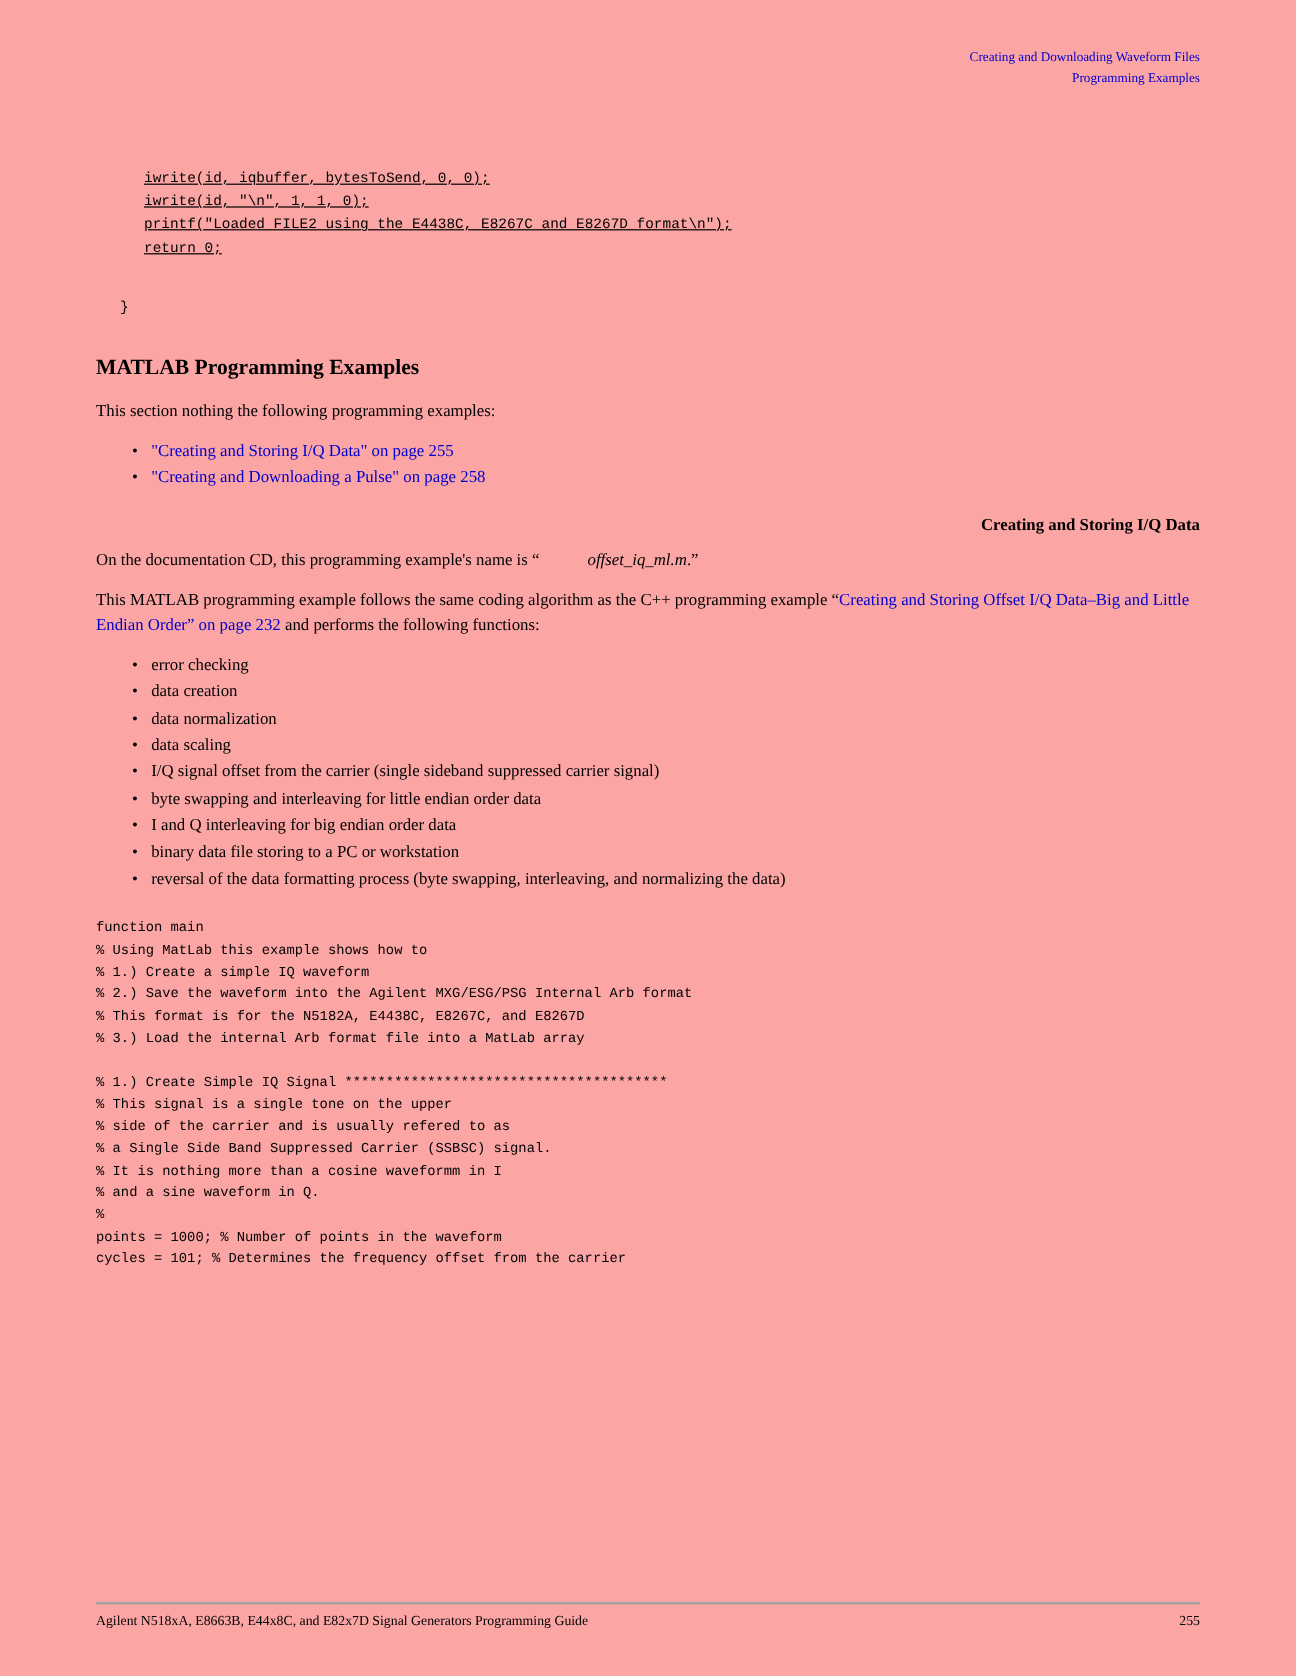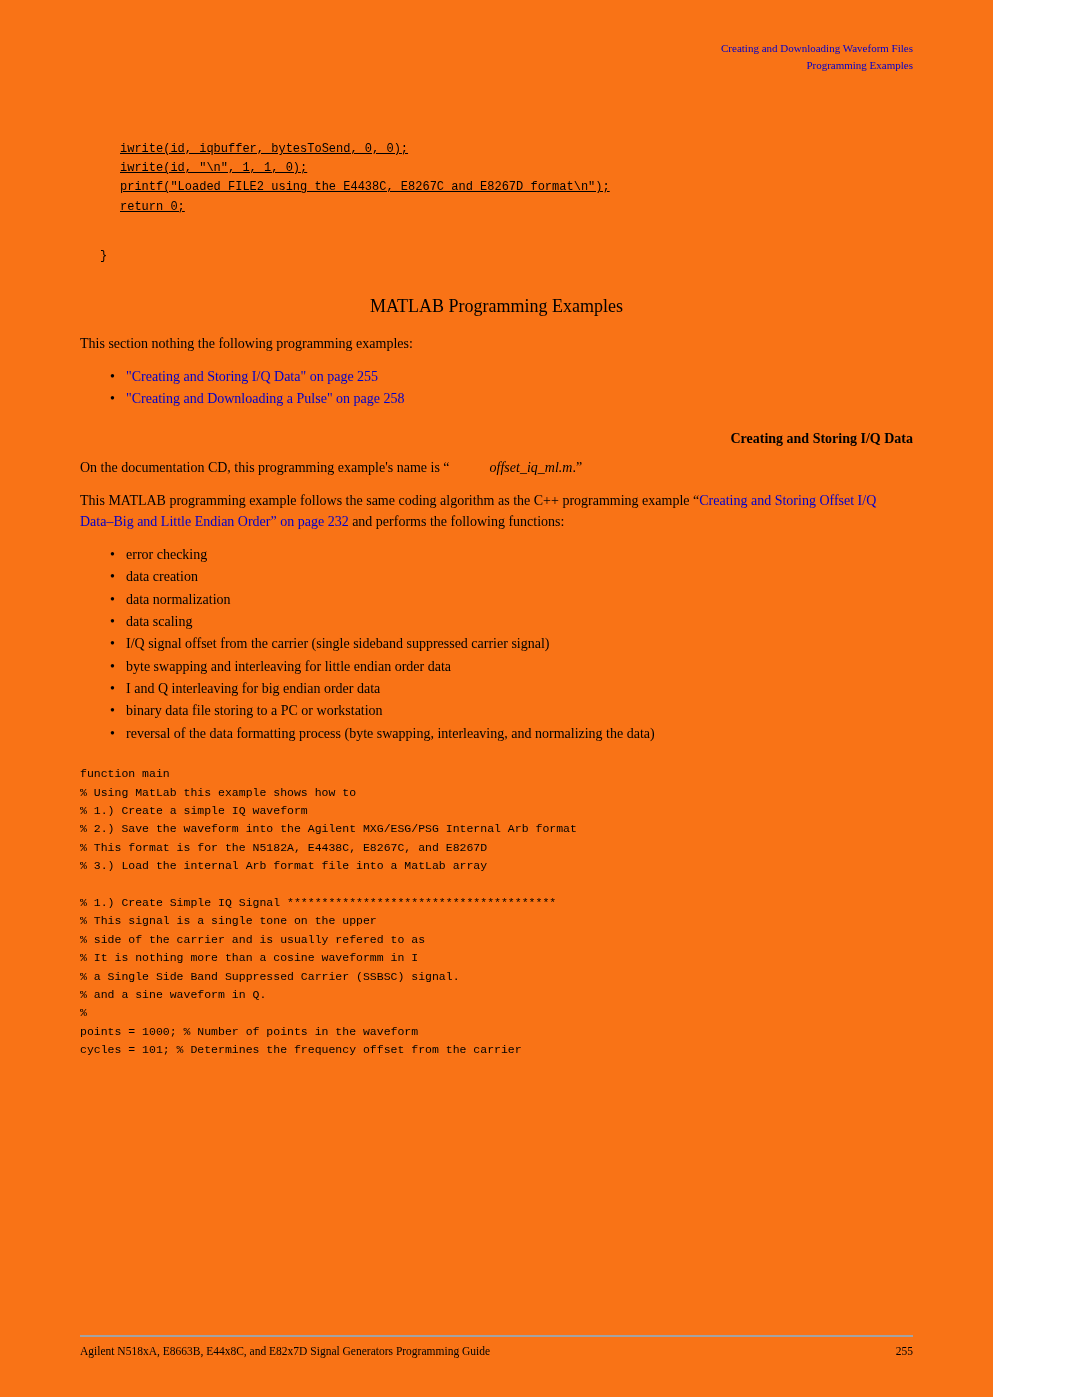--- a/index.html
+++ b/index.html
@@ -12,23 +12,23 @@
       background: #ffffff;
       font-family: 'Times New Roman', Times, serif;
       font-size: 14px;
       color: #000000;
       width: 1080px;
       min-height: 1397px;
       position: relative;
     }
 
     .page {
-      width: 993px;
+      width: 1080px;
       min-height: 1397px;
-      background: #f97316;
+      background: #fca5a5;
       padding: 60px 80px 60px 80px;
       position: relative;
     }
 
     .header-breadcrumb {
       position: absolute;
       top: 40px;
       right: 80px;
       text-align: right;
       font-size: 11px;
@@ -51,25 +51,24 @@
       font-family: 'Courier New', Courier, monospace;
       font-size: 12px;
       color: #000000;
       margin-left: 20px;
       margin-bottom: 30px;
       line-height: 1.6;
     }
 
     .section-title {
       font-size: 18px;
-      font-weight: normal;
+      font-weight: bold;
       color: #000000;
       margin-bottom: 16px;
       margin-top: 10px;
-      text-align: center;
     }
 
     .section-intro {
       font-size: 14px;
       color: #000000;
       margin-bottom: 12px;
       line-height: 1.5;
     }
 
     .bullet-list {
@@ -212,22 +211,22 @@
     <div>function main</div>
     <div>% Using MatLab this example shows how to</div>
     <div>% 1.) Create a simple IQ waveform</div>
     <div>% 2.) Save the waveform into the Agilent MXG/ESG/PSG Internal Arb format</div>
     <div>%     This format is for the N5182A, E4438C, E8267C, and E8267D</div>
     <div>% 3.) Load the internal Arb format file into a MatLab array</div>
     <div>&nbsp;</div>
     <div>% 1.) Create Simple IQ Signal ***************************************</div>
     <div>% This signal is a single tone on the upper</div>
     <div>% side of the carrier and is usually refered to as</div>
+    <div>% a Single Side Band Suppressed Carrier (SSBSC) signal.</div>
     <div>% It is nothing more than a cosine waveformm in I</div>
-    <div>% a Single Side Band Suppressed Carrier (SSBSC) signal.</div>
     <div>% and a sine waveform in Q.</div>
     <div>%</div>
     <div>points = 1000;      % Number of points in the waveform</div>
     <div>cycles = 101;       % Determines the frequency offset from the carrier</div>
   </div>
 
   <div class="footer">
     <span class="footer-text">Agilent N518xA, E8663B, E44x8C, and E82x7D Signal Generators Programming Guide</span>
     <span class="footer-page">255</span>
   </div>

